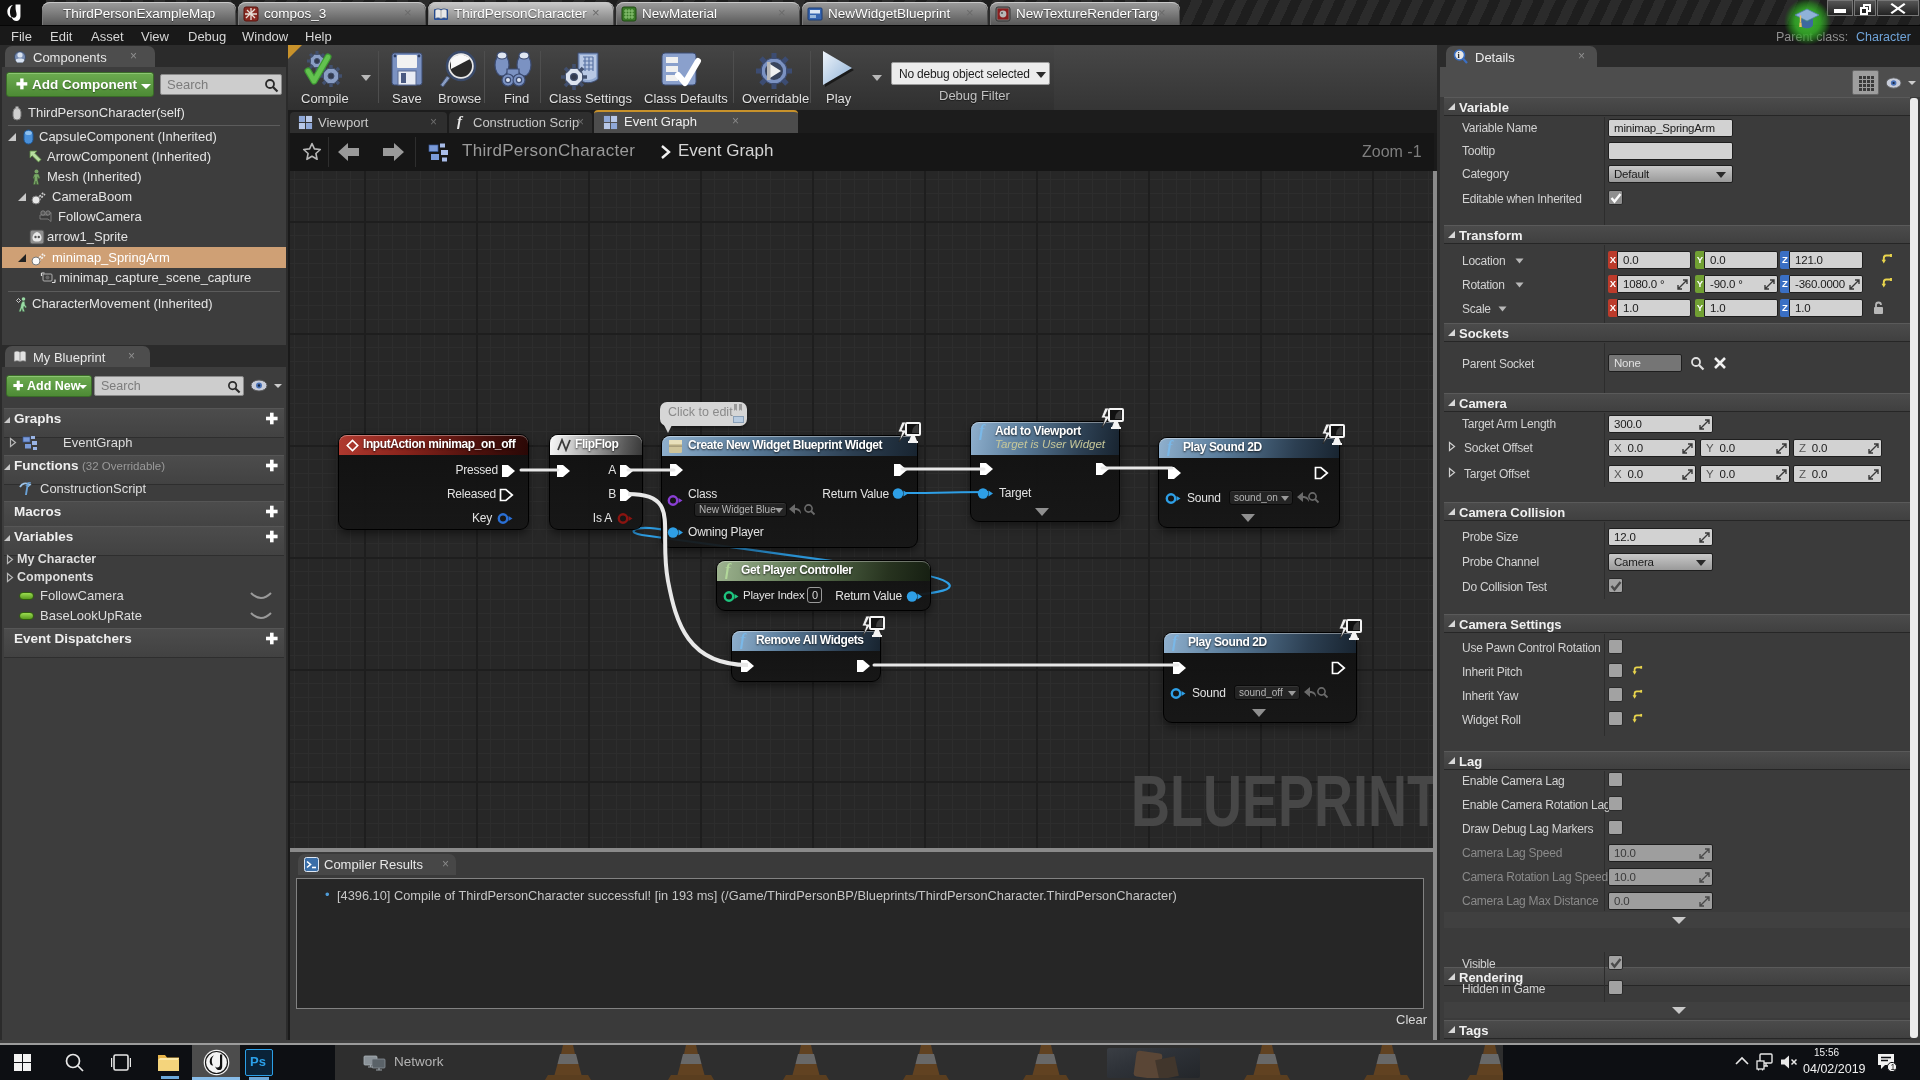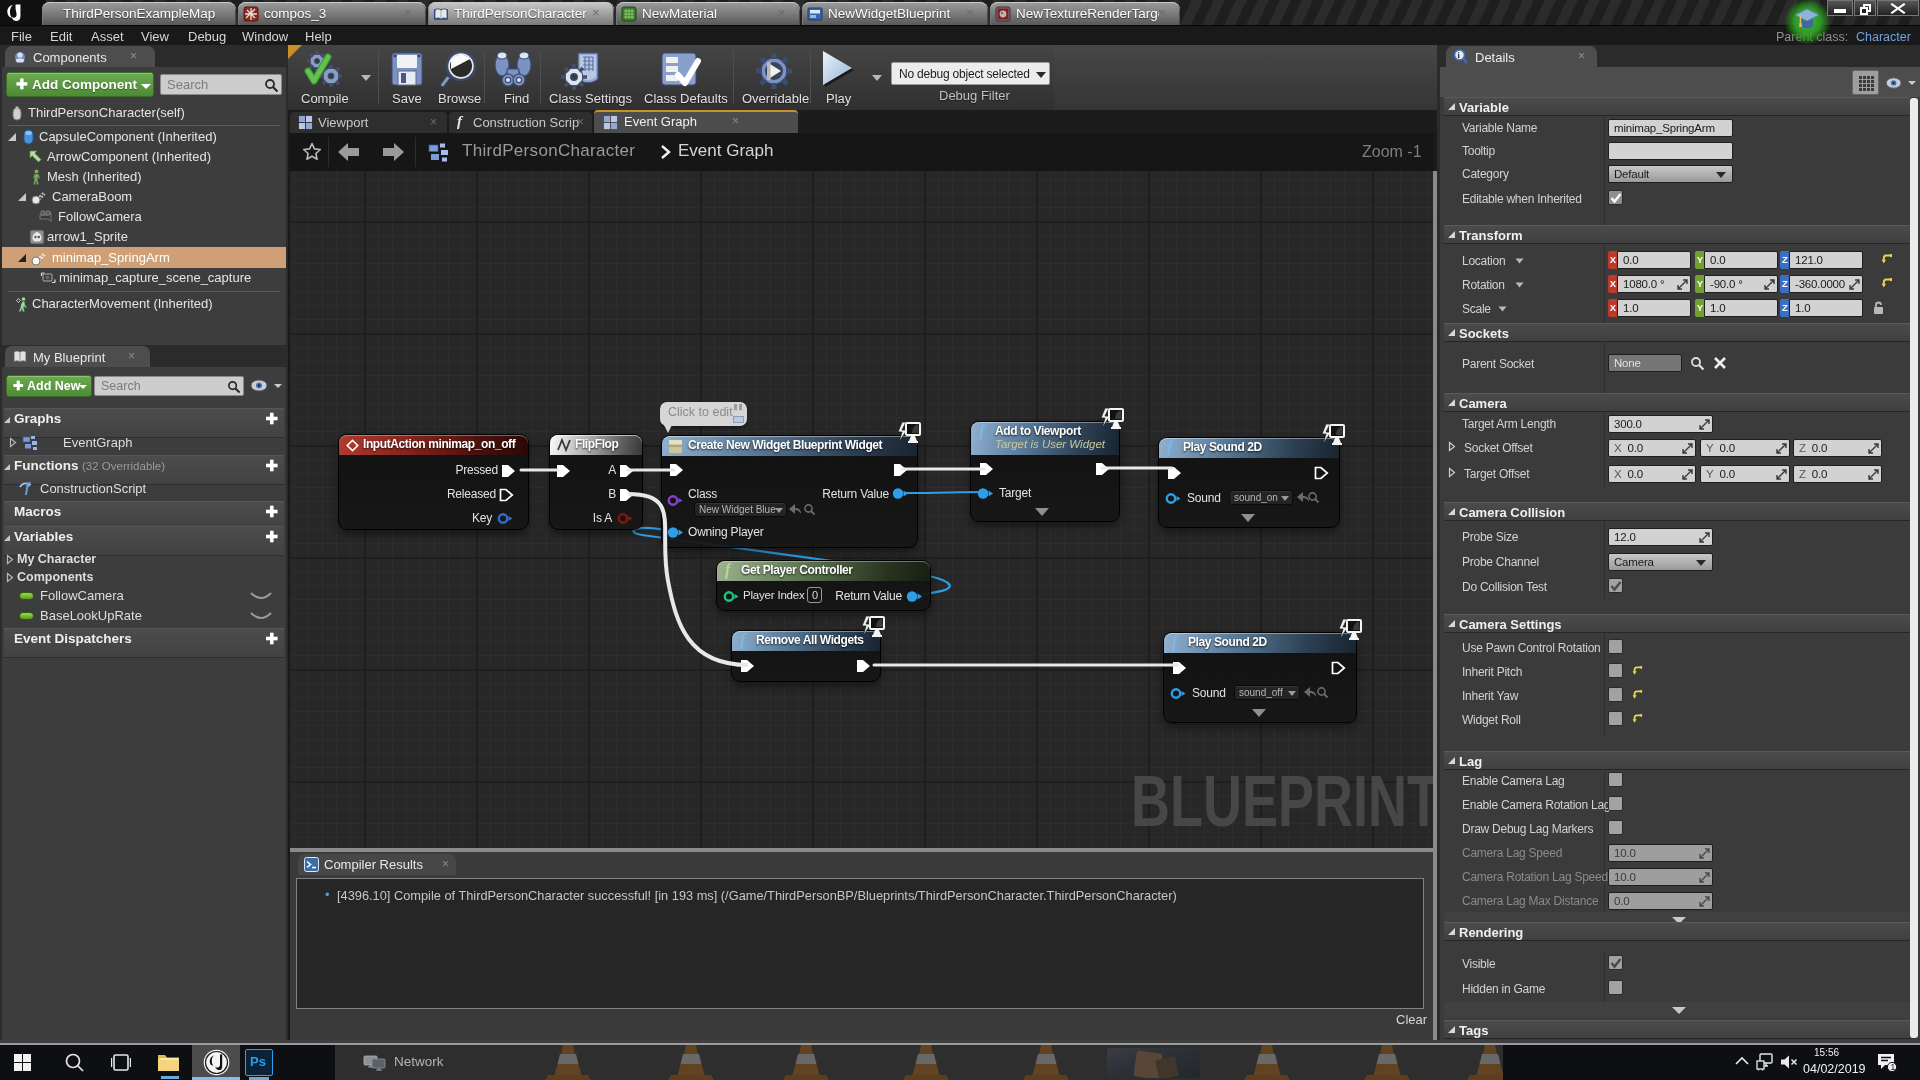--- a/index.html
+++ b/index.html
@@ -1103,21 +1103,21 @@
   <div class="dfield dis" style="left:168px;top:825px;width:105px;">
         <span>0.0</span>
         <svg class="abs" style="right:2px;top:3px" width="11" height="11" viewBox="0 0 11 11">
           <path d="M1 10 L10 1 M6 1 h4 v4 M5 10 H1 V6" stroke="#4a4a4a" stroke-width="1.4" fill="none"></path>
         </svg>
       </div>
   <div class="abs" style="left:4px;top:845px;width:466px;height:16px;background:#404040;">
         <div class="abs" style="left:228px;top:5px;width:0;height:0;border-left:7px solid transparent;border-right:7px solid transparent;border-top:7px solid #c8c8c8;"></div>
       </div>
 
-  <div class="dhead" style="top:855px;text-align:right;">
+  <div class="dhead" style="top:900px;text-align:right;">
         <div class="tri"></div>
         <b>Rendering</b>
       </div>
   <div class="dsplit" style="top:885px;height:50px;"></div>
   <span class="dlbl" style="top:890px;">Visible</span>
   <div class="dcheck" style="left:168px;top:888px;"><svg width="14" height="14" viewBox="0 0 14 14">
           <path d="M2.5 7 l3 3.5 L11.5 3" stroke="#4a4a4a" stroke-width="2.4" fill="none"></path>
         </svg></div>
   <span class="dlbl" style="top:915px;">Hidden in Game</span>
   <div class="dcheck" style="left:168px;top:913px;"></div>

